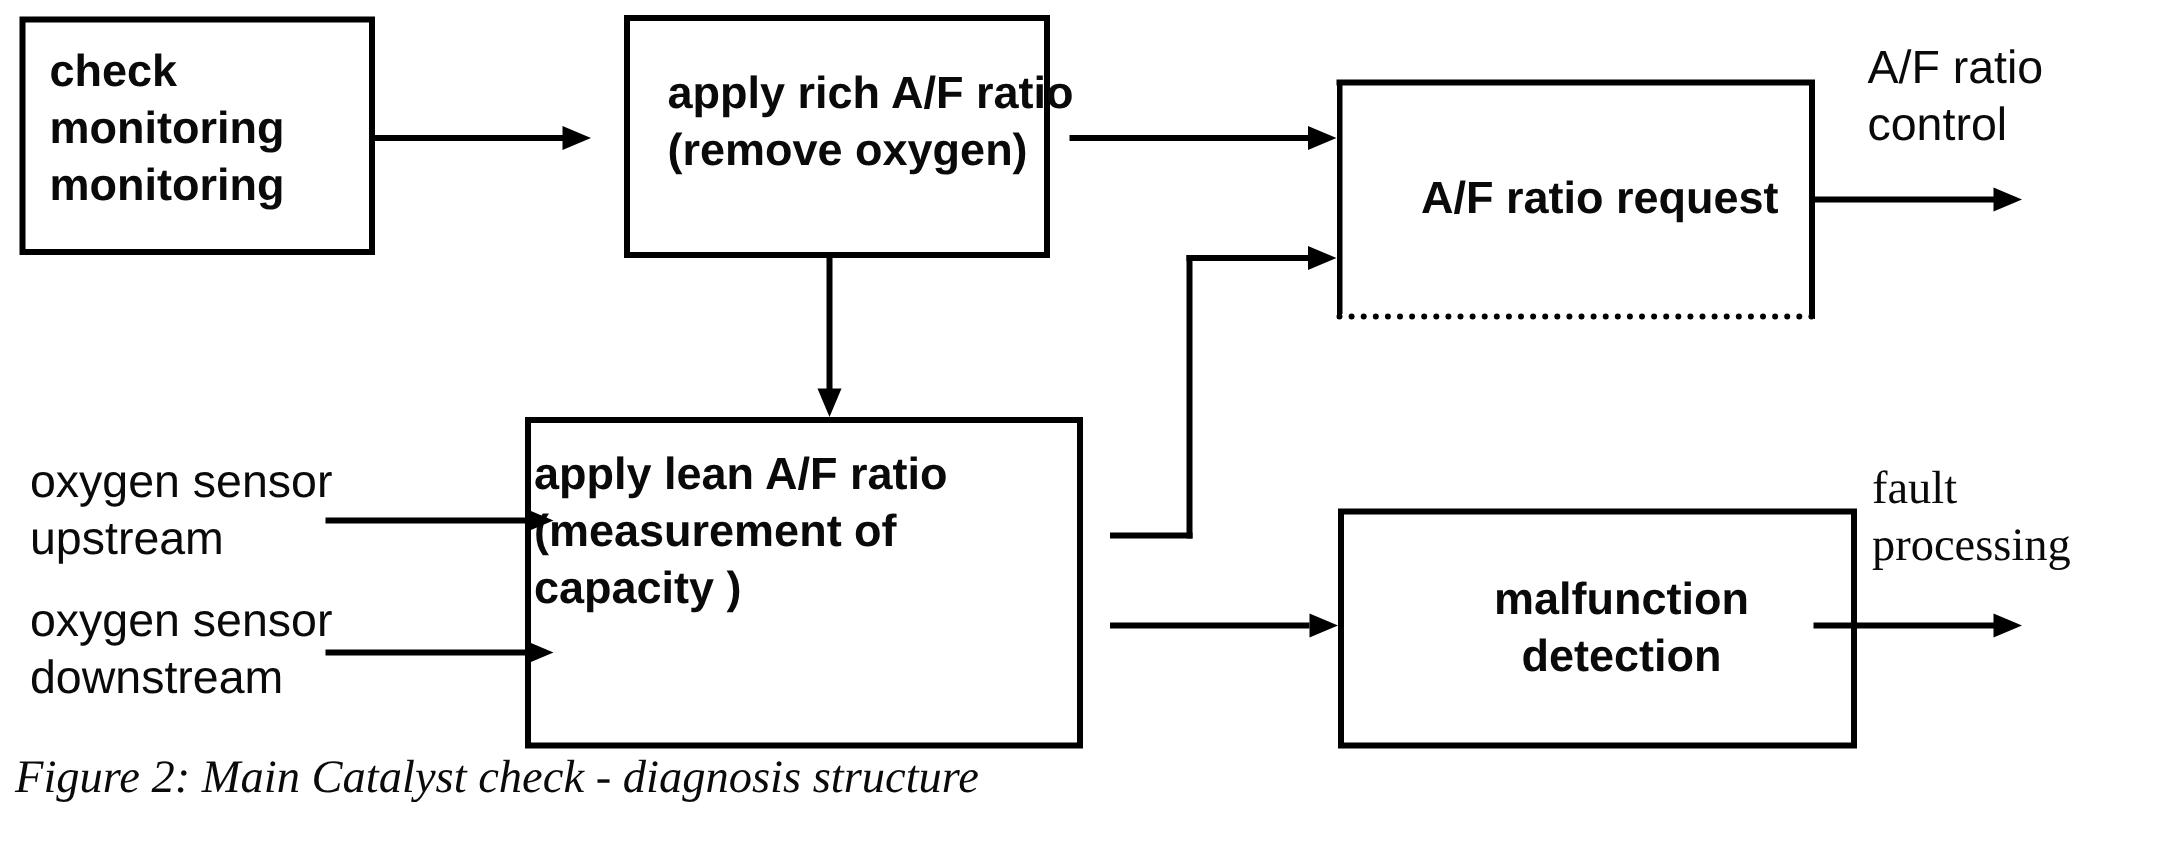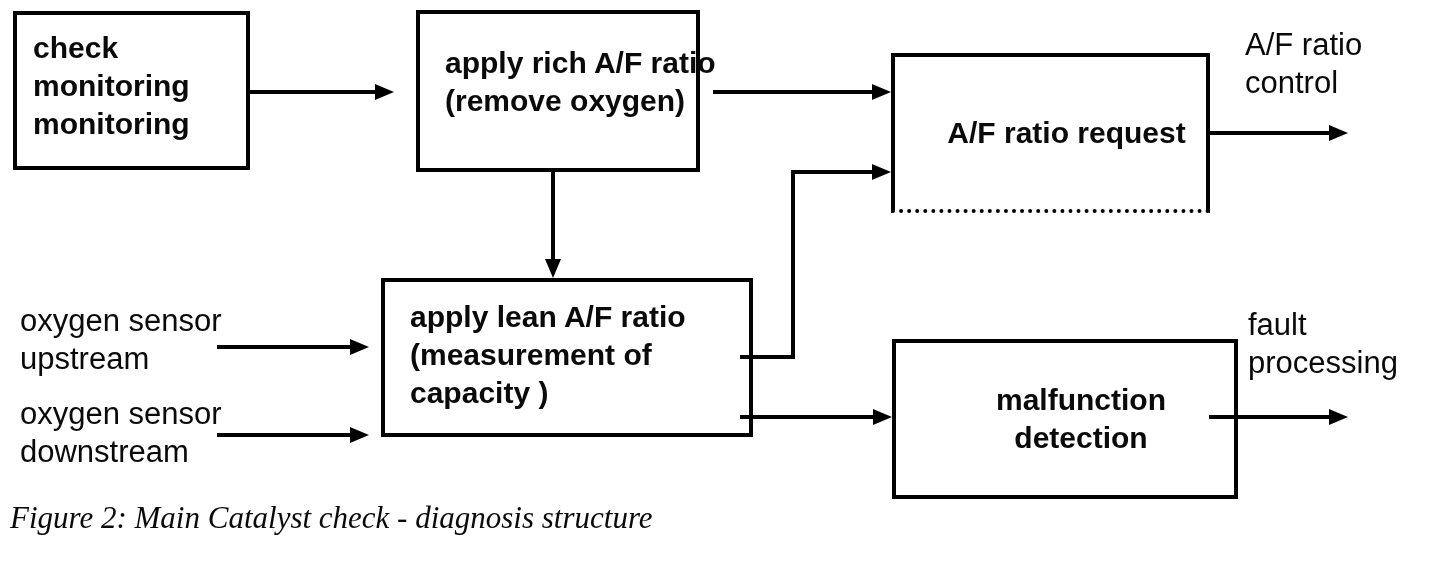--- a/index.html
+++ b/index.html
@@ -45,26 +45,26 @@
     position:absolute;left:10px;top:500px;
     font-family:"Liberation Serif", serif;
     font-style:italic;
     font-size:31px;
     white-space:nowrap;
   }
   
   #box-check{left:13px;top:11px;width:237px;height:159px;padding:14px 8px 0 16px;}
   #box-rich{left:416px;top:10px;width:284px;height:162px;padding:30px 8px 0 25px;}
   #box-request{left:891px;top:53px;width:319px;height:160px;border-bottom:4px dotted #000;}
-  #box-lean{left:381px;top:278px;width:372px;height:159px;padding:16px 8px 0 25px;}
+  #box-lean{left:350px;top:278px;width:372px;height:221px;padding:16px 8px 0 2px;}
   #box-malfunction{left:892px;top:339px;width:346px;height:160px;}
   #label-upstream{left:20px;top:302px;}
   #label-downstream{left:20px;top:395px;}
   #label-afcontrol{left:1245px;top:26px;}
-  #label-fault{left:1248px;top:306px;}
+  #label-fault{left:1248px;top:306px;font-family:Liberation Serif, serif;}
 </style>
 </head>
 <body>
 
 <div id="canvas">
 
   <div class="node" id="box-check">
     <div class="ln">check</div>
     <div class="ln">monitoring</div>
     <div class="ln">monitoring</div>

